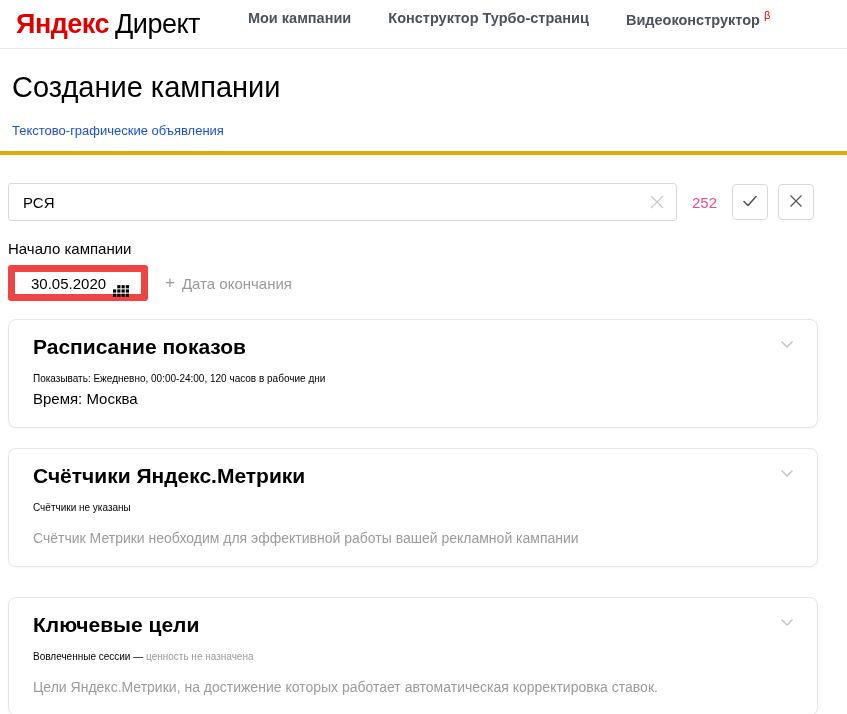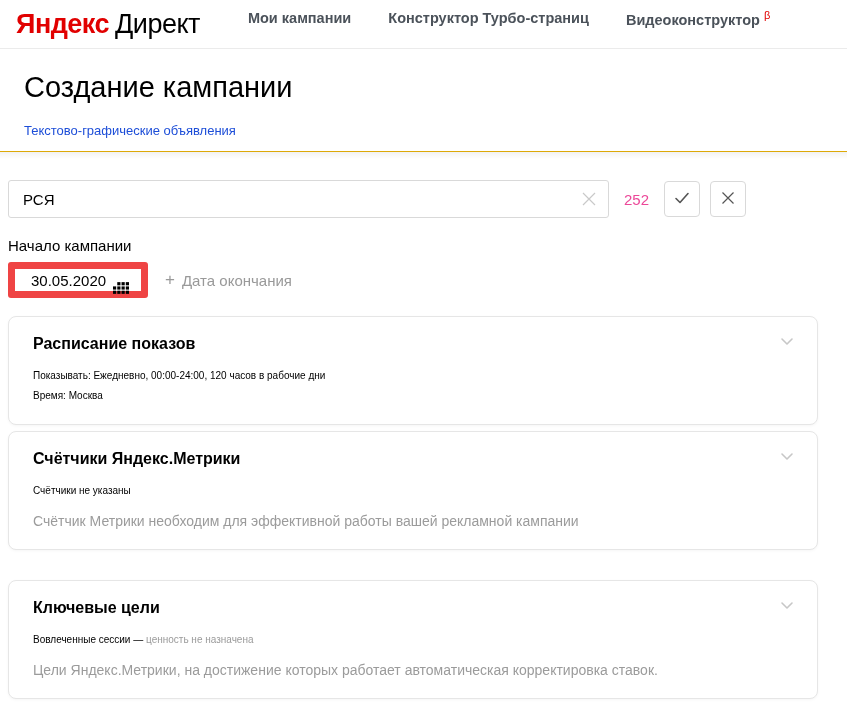--- a/index.html
+++ b/index.html
@@ -28,38 +28,38 @@
     text-decoration: none; cursor: pointer; white-space: nowrap;
     position: relative;
   }
   .nav-badge {
     color: #e10000; font-weight: 400; font-size: 11px;
     vertical-align: super; margin-left: 4px;
   }
 
   
   .page-head {
-    padding: 22px 8px 13px 24px;
-    border-bottom: 1px solid #eab308;
+    padding: 22px 8px 13px 12px;
+    border-bottom: 4px solid #eab308;
     position: relative;
   }
   .page-head::after {
     content: "";
     position: absolute; left: 0; right: 0; bottom: -8px; height: 8px;
     background: linear-gradient(rgba(0,0,0,0.06), rgba(0,0,0,0));
     pointer-events: none;
   }
   .page-title { font-size: 29px; font-weight: 400; color: #000; line-height: 33px; }
   .page-subtitle { font-size: 13px; color: #1d4ed8; margin-top: 19px; }
 
   
   .form { margin-left: 8px; width: 810px; }
 
   .name-row { margin-top: 28px; display: flex; align-items: center; }
-  .name-input-wrap { position: relative; width: 601px; }
+  .name-input-wrap { position: relative; width: 669px; }
   .name-input {
     width: 100%; height: 38px;
     border: 1px solid #d9d9d9; border-radius: 3px;
     font-family: "Liberation Sans", sans-serif;
     font-size: 15px; color: #000;
     padding: 0 40px 0 14px;
     outline: none;
     background: #fff;
   }
   .clear-icon {
@@ -106,26 +106,26 @@
   
   .card {
     position: relative;
     border: 1px solid #e6e6e6;
     border-radius: 8px;
     box-shadow: 0 1px 3px rgba(0,0,0,0.04);
     padding: 17px 60px 18px 24px;
     background: #fff;
   }
   .card-schedule { margin-top: 18px; }
-  .card-metrica  { margin-top: 6px; }
+  .card-metrica  { margin-top: 20px; }
   .card-goals    { margin-top: 30px; }
   .card-strategy { margin-top: 16px; height: 60px; }
-  .card-title { font-size: 16px; font-weight: 700; color: #000; line-height: 20px; }
+  .card-title { font-size: 21px; font-weight: 700; color: #000; line-height: 20px; }
   .card-body { margin-top: 12px; font-size: 10px; color: #000; line-height: 20px; }
-  .card-line { font-size: 10px; color: #000; line-height: 20px; }
+  .card-line { font-size: 15px; color: #000; line-height: 20px; }
   .card-hint { margin-top: 11px; font-size: 14px; color: #9b9b9b; line-height: 19px; }
   .goal-muted { color: #9b9b9b; }
   .chevron {
     position: absolute; top: 15px; right: 21px;
     width: 18px; height: 18px; color: #c7c7c7; cursor: pointer;
   }
 </style>
 </head>
 <body>
 

